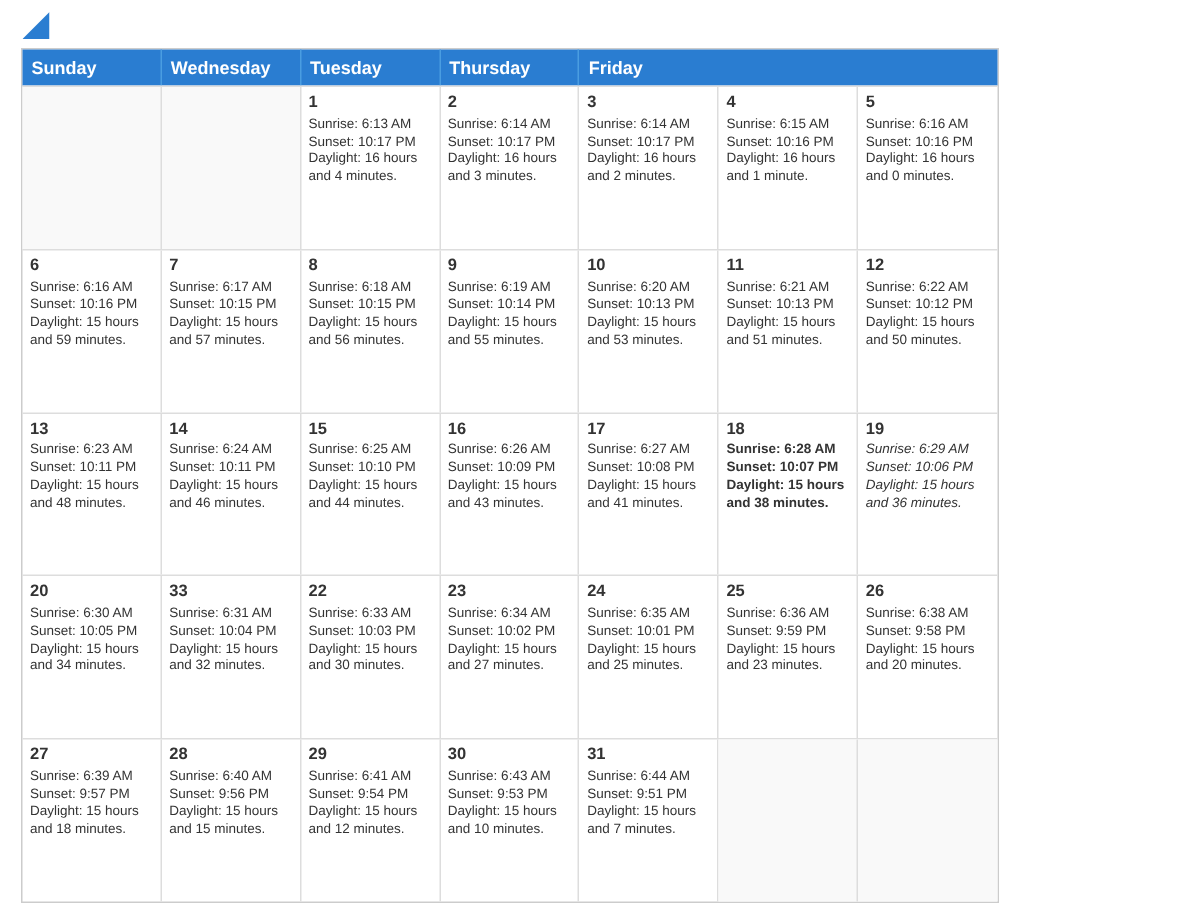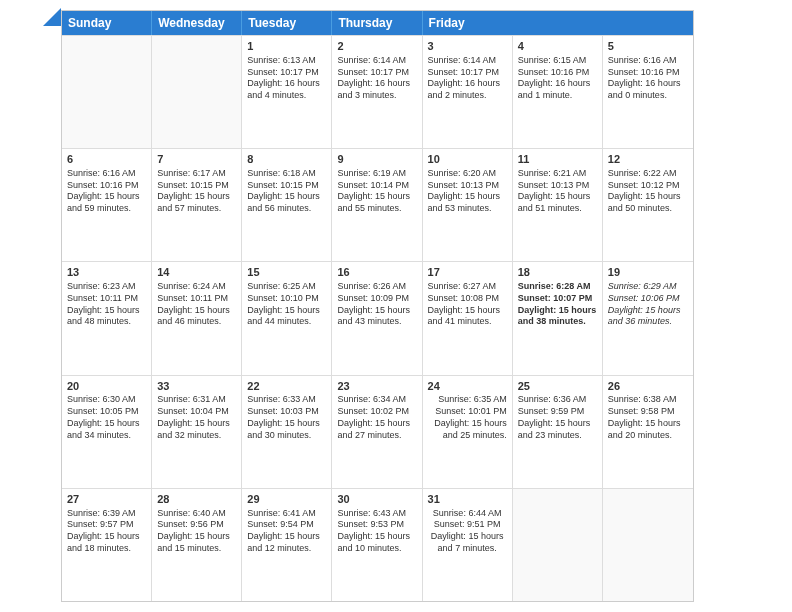--- a/index.html
+++ b/index.html
@@ -8,22 +8,21 @@
       background: #fff;
       width: 792px;
       height: 612px;
       overflow: hidden;
     }
     .page {
       width: 680px;
       height: 612px;
       padding: 10px 14px 10px 14px;
       display: flex;
-      flex-direction: row;
-      margin-left: 28px;
+      flex-direction: column;
     }
     .header {
       display: flex;
       justify-content: space-between;
       align-items: flex-start;
       margin-bottom: 6px;
     }
     .logo {
       display: flex;
       flex-direction: column;
@@ -302,21 +301,21 @@
           </div>
           <div class="cal-cell">
             <span class="day-num">23</span>
             <div class="info" style="white-space: pre-line;">Sunrise: 6:34 AM
 Sunset: 10:02 PM
 Daylight: 15 hours
 and 27 minutes.</div>
           </div>
           <div class="cal-cell">
             <span class="day-num">24</span>
-            <div class="info" style="white-space: pre-line; text-align: right;">Sunrise: 6:35 AM
+            <div class="info" style="white-space: pre-line;">Sunrise: 6:35 AM
 Sunset: 10:01 PM
 Daylight: 15 hours
 and 25 minutes.</div>
           </div>
           <div class="cal-cell">
             <span class="day-num">25</span>
             <div class="info" style="white-space: pre-line;">Sunrise: 6:36 AM
 Sunset: 9:59 PM
 Daylight: 15 hours
 and 23 minutes.</div>
@@ -353,21 +352,21 @@
           </div>
           <div class="cal-cell">
             <span class="day-num">30</span>
             <div class="info" style="white-space: pre-line;">Sunrise: 6:43 AM
 Sunset: 9:53 PM
 Daylight: 15 hours
 and 10 minutes.</div>
           </div>
           <div class="cal-cell">
             <span class="day-num">31</span>
-            <div class="info" style="white-space: pre-line; text-align: center;">Sunrise: 6:44 AM
+            <div class="info" style="white-space: pre-line;">Sunrise: 6:44 AM
 Sunset: 9:51 PM
 Daylight: 15 hours
 and 7 minutes.</div>
           </div>
           <div class="cal-cell empty"></div>
           <div class="cal-cell empty"></div>
         </div>
       </div>
   </div>
 </div>

